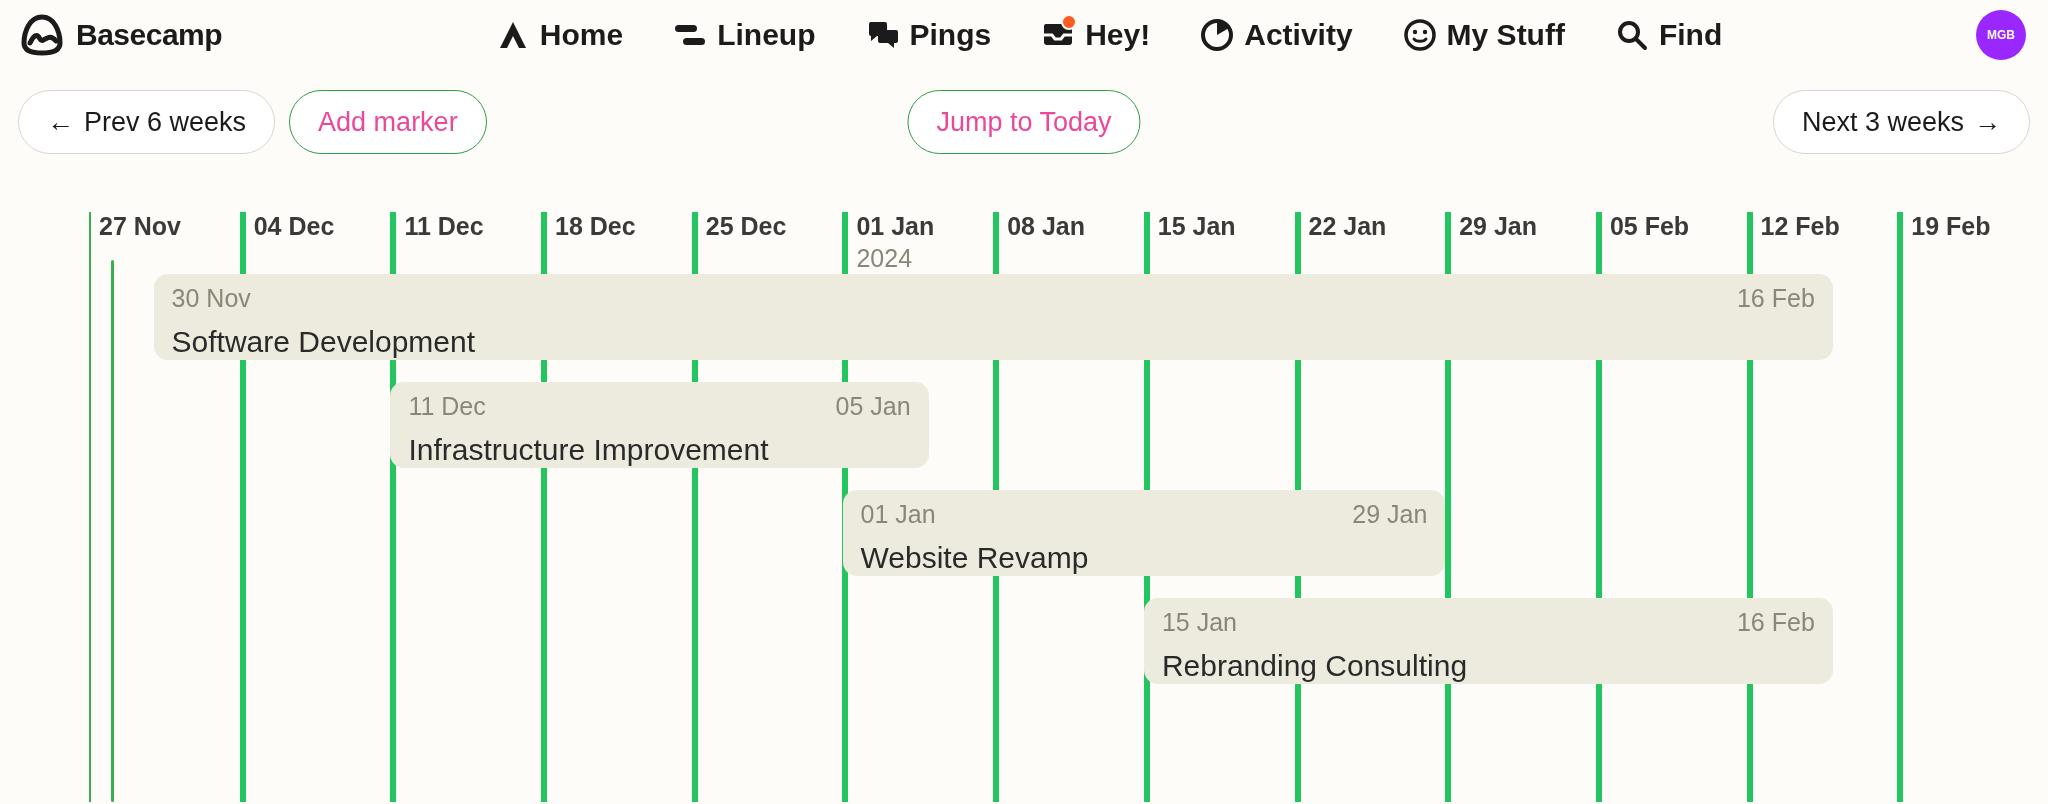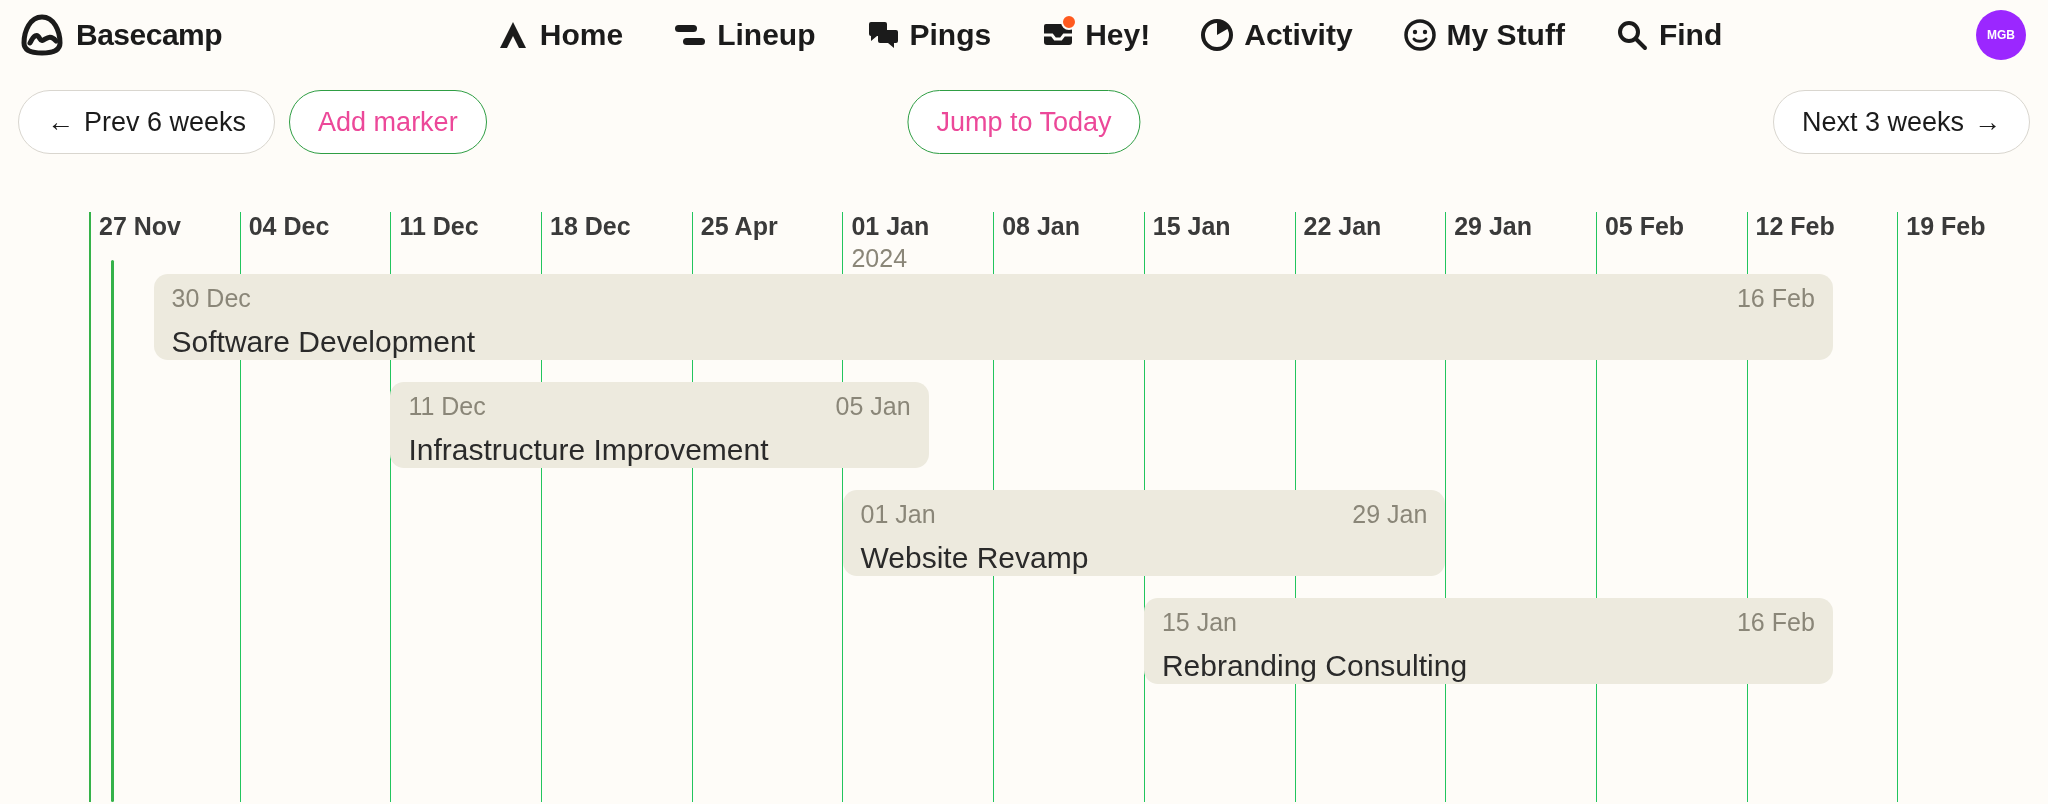--- a/index.html
+++ b/index.html
@@ -114,21 +114,21 @@
     margin-top: 52px;
     height: 590px;
   }
   .cols {
     position: absolute;
     inset: 0;
     display: flex;
   }
   .col {
     position: relative;
-    border-left: 1px solid #22c55e;
+    border-left: 6px solid #22c55e;
   }
   .col.first-visible { border-left: 2px solid #35b24a; }
   .col-label {
     position: absolute;
     top: 0;
     left: 8px;
     font-size: 25px;
     font-weight: 600;
     color: #3a3a3a;
     white-space: nowrap;
@@ -304,21 +304,21 @@
       <div class="col" style="width: 150.7px; flex: 0 0 150.7px;">
         <div class="col-label">04 Dec</div>
       </div>
       <div class="col" style="width: 150.7px; flex: 0 0 150.7px;">
         <div class="col-label">11 Dec</div>
       </div>
       <div class="col" style="width: 150.7px; flex: 0 0 150.7px;">
         <div class="col-label">18 Dec</div>
       </div>
       <div class="col" style="width: 150.7px; flex: 0 0 150.7px;">
-        <div class="col-label">25 Apr</div>
+        <div class="col-label">25 Dec</div>
       </div>
       <div class="col" style="width: 150.7px; flex: 0 0 150.7px;">
         <div class="col-label">01 Jan</div>
         <div class="col-sub">2024</div>
       </div>
       <div class="col" style="width: 150.7px; flex: 0 0 150.7px;">
         <div class="col-label">08 Jan</div>
       </div>
       <div class="col" style="width: 150.7px; flex: 0 0 150.7px;">
         <div class="col-label">15 Jan</div>
@@ -336,21 +336,21 @@
         <div class="col-label">12 Feb</div>
       </div>
       <div class="col" style="width: 150.7px; flex: 0 0 150.7px;">
         <div class="col-label">19 Feb</div>
       </div>
     </div>
   <div class="today-line" id="today-line" style="left: 110.529px;"></div>
   <div class="bars" id="bars">
       <div class="bar" style="left: 153.586px; width: 1679.23px; top: 0px;">
         <div class="bar-dates">
-          <span>30 Dec</span>
+          <span>30 Nov</span>
           <span>16 Feb</span>
         </div>
         <div class="bar-title">Software Development</div>
       </div>
       <div class="bar" style="left: 390.4px; width: 538.214px; top: 108px;">
         <div class="bar-dates">
           <span>11 Dec</span>
           <span>05 Jan</span>
         </div>
         <div class="bar-title">Infrastructure Improvement</div>

